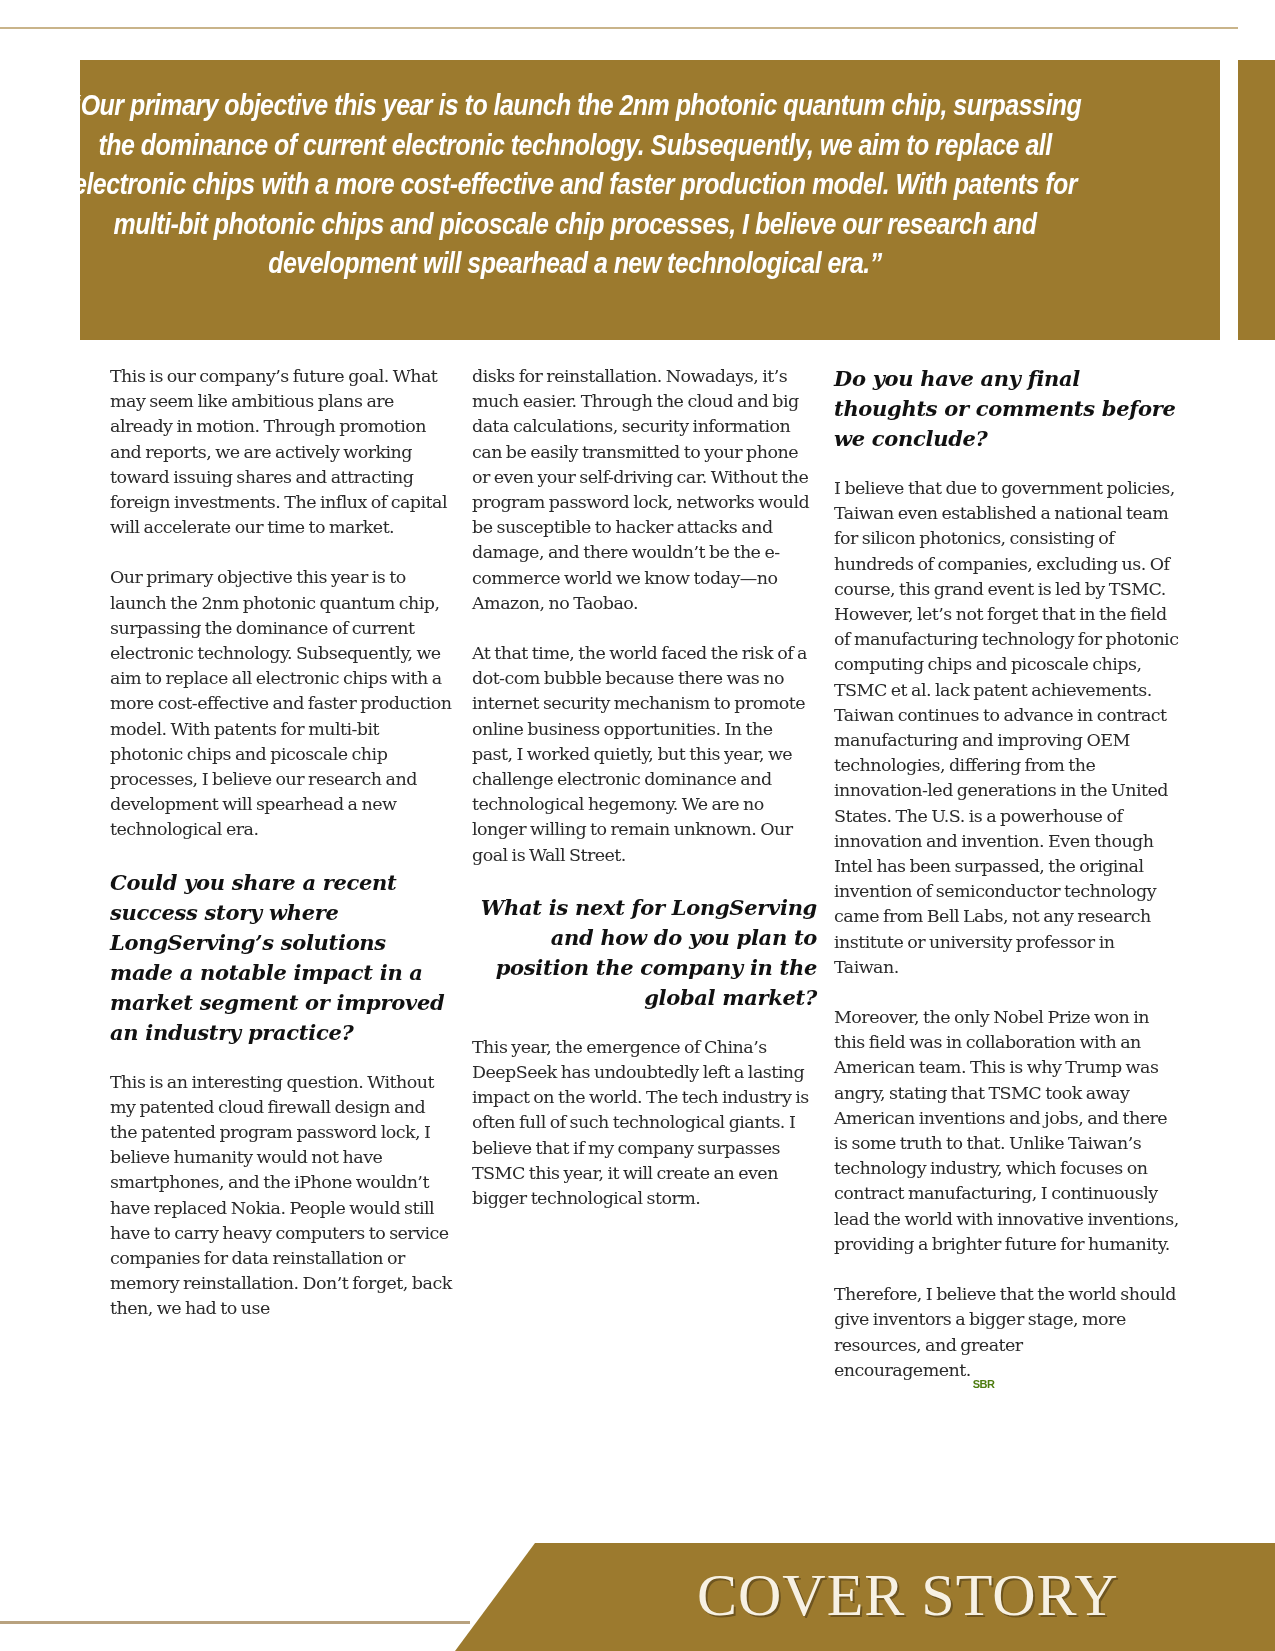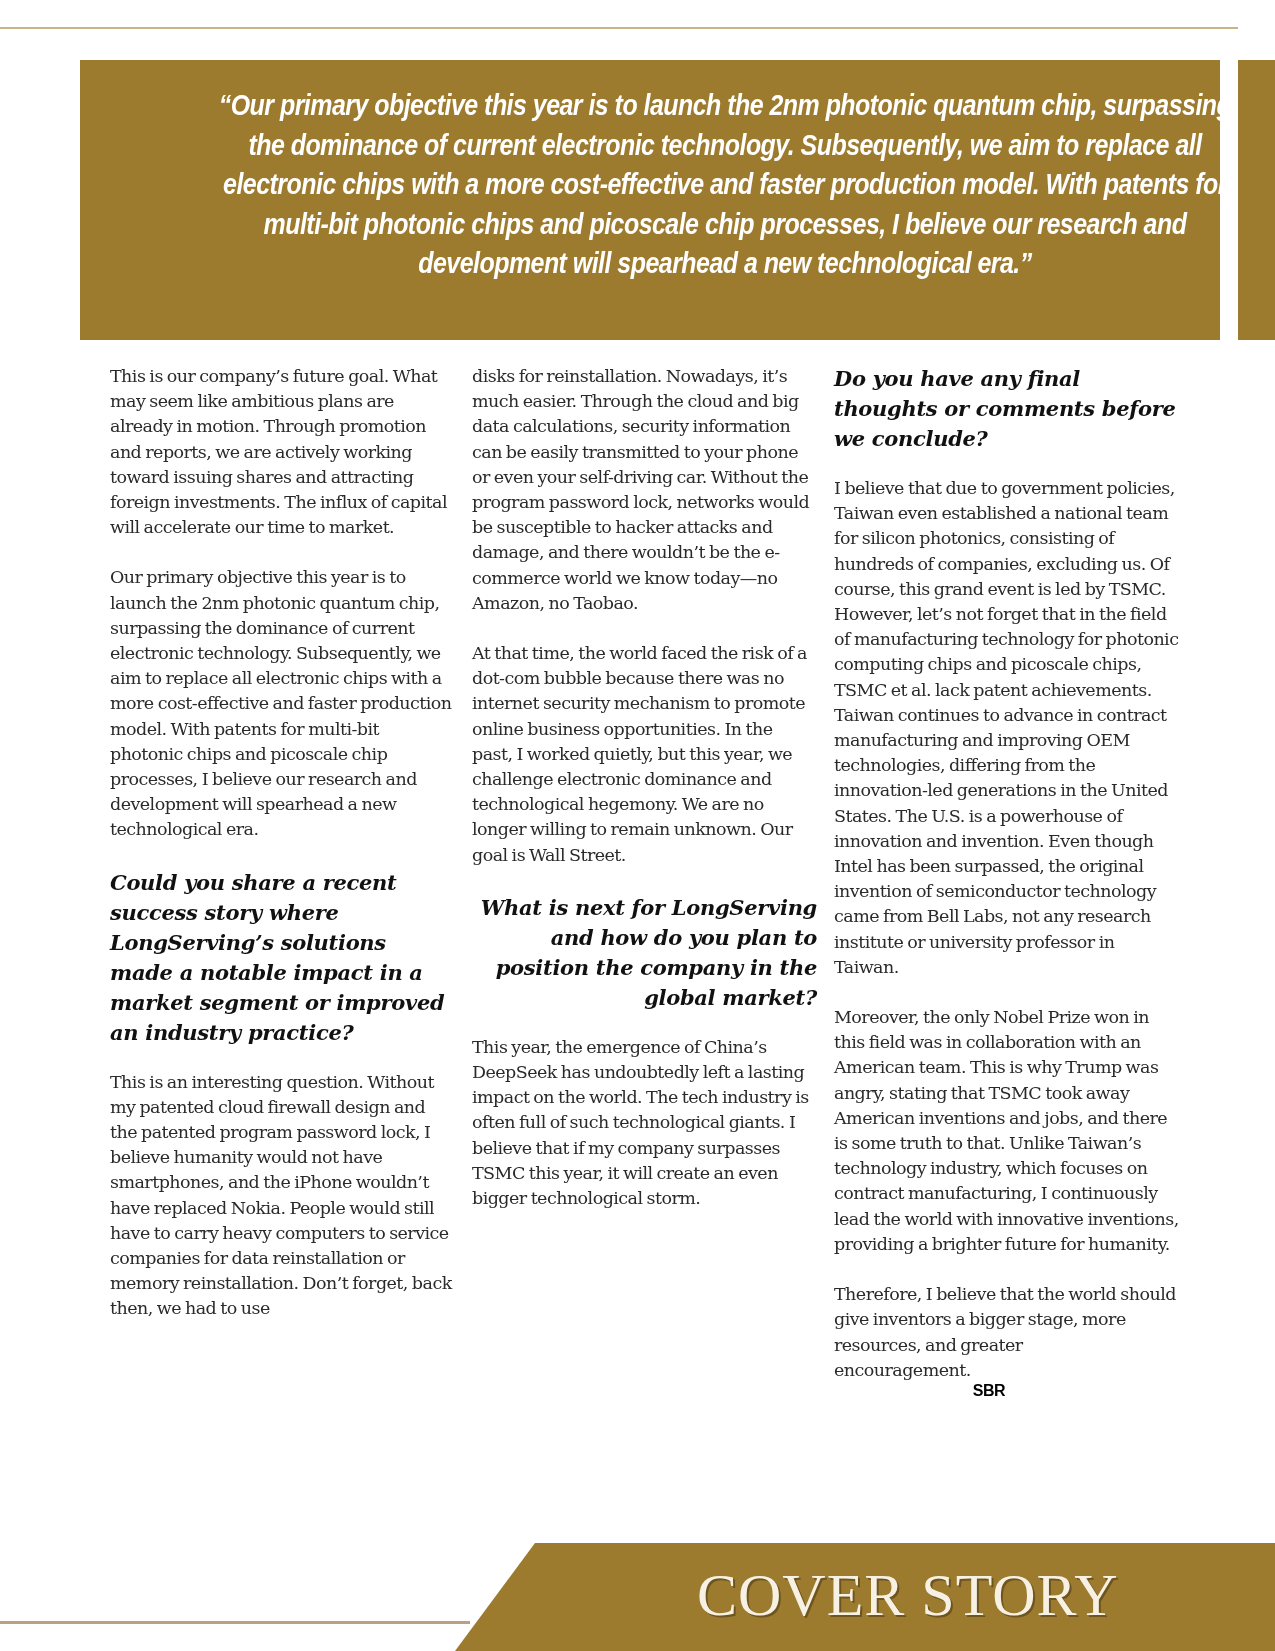--- a/index.html
+++ b/index.html
@@ -1,21 +1,21 @@
 <!DOCTYPE html>
 <html><head>
 <meta charset="utf-8">
 <style>
   html, body { margin: 0; padding: 0; background: #ffffff; }
   body { width: 1275px; height: 1651px; position: relative; overflow: hidden; }
   .top-rule { position: absolute; left: 0; top: 27px; width: 1238px; height: 2px; background: #c9b48a; }
   .quote-box {
     position: absolute; left: 80px; top: 60px; width: 1140px; height: 280px;
     background: #9c7a2e; box-sizing: border-box; padding: 26px 40px 16px 40px;
-    display: flex; justify-content: flex-start;
+    display: flex; justify-content: flex-end;
   }
   .side-tab { position: absolute; left: 1238px; top: 60px; width: 37px; height: 280px; background: #9c7a2e; }
   .quote-text {
     margin: 0; color: #ffffff; text-align: center;
     font-family: "Liberation Sans", sans-serif; font-style: italic; font-weight: bold;
     font-size: 29px; line-height: 39.5px; letter-spacing: -0.6px;
     transform: scaleX(0.86); transform-origin: center top; width: 1210px; flex: none;
   }
   .col {
     position: absolute; top: 364px; width: 345px;
@@ -24,22 +24,22 @@
   .col-1 { left: 110px; }
   .col-2 { left: 472px; }
   .col-3 { left: 834px; }
   .col p { margin: 0 0 25px 0; font-size: 17.5px; line-height: 25.2px; letter-spacing: -0.55px; word-spacing: -1px; }
   .col h3 {
     margin: 0 0 22px 0; font-family: "DejaVu Serif", serif; font-style: italic; font-weight: bold;
     font-size: 21px; line-height: 30px; color: #111; letter-spacing: -0.3px;
   }
   .col-2 .q { margin-top: 0; text-align: right; }
   .sig {
-    font-family: "Liberation Sans", sans-serif; font-weight: bold; font-size: 16px;
-    letter-spacing: -0.5px; position: relative; top: 20px; margin-left: 2px; color: #000000;
+    font-family: "Liberation Sans", sans-serif; font-weight: bold; font-size: 11px;
+    letter-spacing: -0.5px; position: relative; top: 12px; margin-left: 2px; color: #4d7c0f;
   }
   .bottom-rule { position: absolute; left: 0; top: 1621px; width: 470px; height: 3px; background: #b8a27f; }
   .banner {
     position: absolute; left: 455px; top: 1543px; width: 820px; height: 108px;
     background: #9c7a2e; clip-path: polygon(80px 0, 820px 0, 820px 108px, 0 108px);
   }
   .banner-text {
     position: absolute; left: 697px; top: 1560px; width: 500px;
     font-family: "Liberation Serif", serif; font-size: 60px; line-height: 70px;
     color: #f7f1e3; letter-spacing: 1px;

